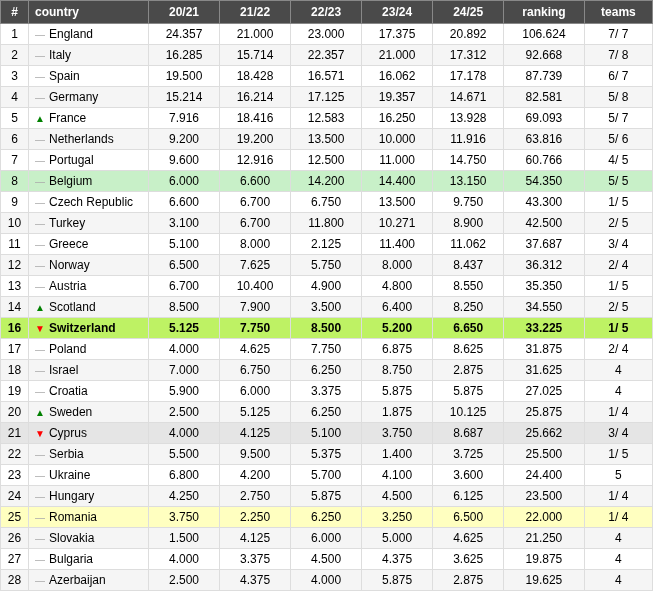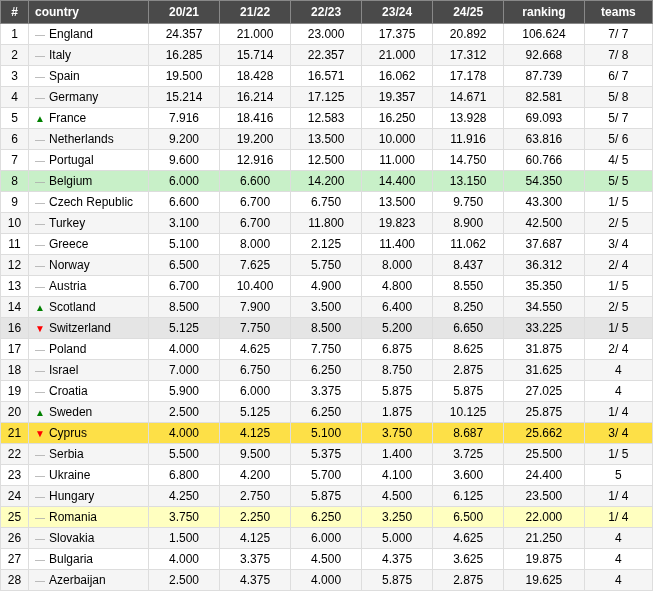--- a/index.html
+++ b/index.html
@@ -187,21 +187,21 @@
     <td>10</td>
     <td class="left">
       <div class="country-cell">
         <span class="trend-icon trend-neutral">—</span>
         <span>Turkey</span>
       </div>
     </td>
     <td>3.100</td>
     <td>6.700</td>
     <td>11.800</td>
-    <td>19.823</td>
+    <td>10.271</td>
     <td>8.900</td>
     <td>42.500</td>
     <td>2/ 5</td>
   </tr>
       <tr style="background: rgb(255, 255, 255); padding-left: 44px;">
     <td>11</td>
     <td class="left">
       <div class="country-cell">
         <span class="trend-icon trend-neutral">—</span>
         <span>Greece</span>
@@ -256,21 +256,21 @@
       </div>
     </td>
     <td>8.500</td>
     <td>7.900</td>
     <td>3.500</td>
     <td>6.400</td>
     <td>8.250</td>
     <td>34.550</td>
     <td>2/ 5</td>
   </tr>
-      <tr style="background: #e5e5e5;">
+      <tr style="background: #bef264; font-weight: bold;">
     <td>16</td>
     <td class="left">
       <div class="country-cell">
         <span class="trend-icon trend-down">▼</span>
         <span>Switzerland</span>
       </div>
     </td>
     <td>5.125</td>
     <td>7.750</td>
     <td>8.500</td>
@@ -336,21 +336,21 @@
       </div>
     </td>
     <td>2.500</td>
     <td>5.125</td>
     <td>6.250</td>
     <td>1.875</td>
     <td>10.125</td>
     <td>25.875</td>
     <td>1/ 4</td>
   </tr>
-      <tr style="background: #fde047;">
+      <tr style="background: #e5e5e5;">
     <td>21</td>
     <td class="left">
       <div class="country-cell">
         <span class="trend-icon trend-down">▼</span>
         <span>Cyprus</span>
       </div>
     </td>
     <td>4.000</td>
     <td>4.125</td>
     <td>5.100</td>

